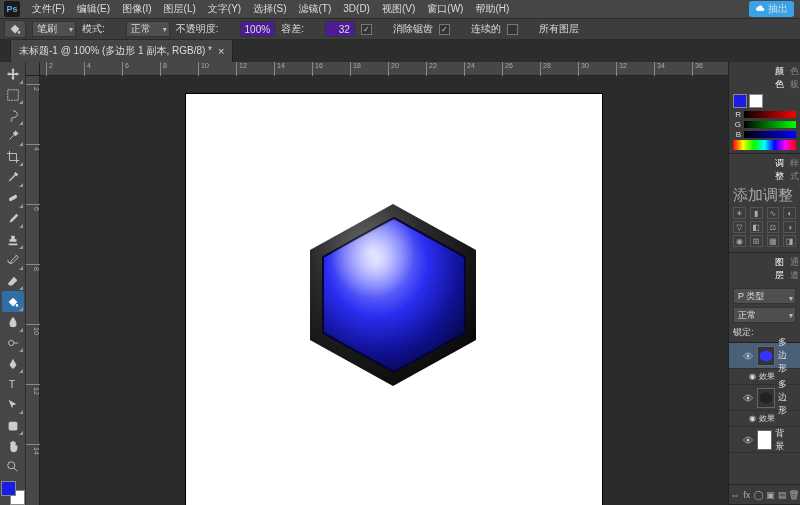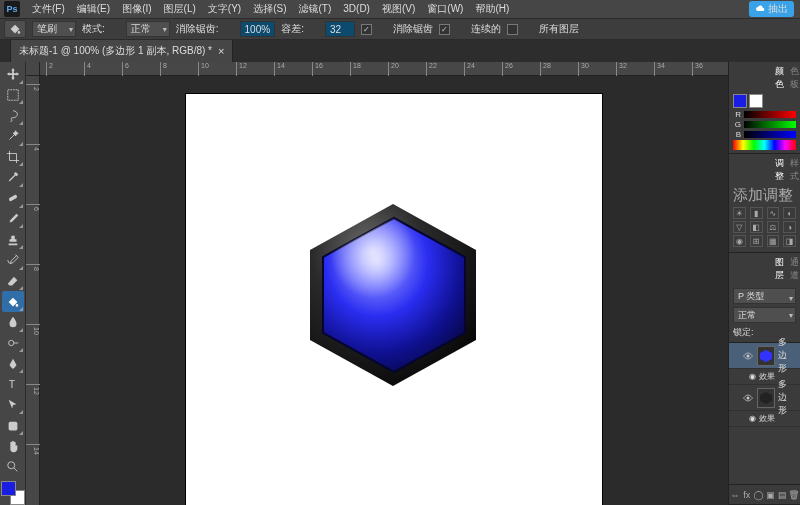--- a/index.html
+++ b/index.html
@@ -8,21 +8,21 @@
   .menubar { height: 18px; background: #464646; display: flex; align-items: center; padding-left: 4px; }
   .ps-logo { width: 16px; height: 16px; background: #1a1a1a; color:#58aaf2; display:flex; align-items:center; justify-content:center; font-weight:bold; font-size:9px; border-radius:2px; margin-right:6px;}
   .menubar .menu-item { padding: 0 6px; line-height: 18px; font-size: 10px; cursor: default;}
   .menubar .right { margin-left:auto; display:flex; align-items:center; gap:6px; padding-right:6px;}
   .share-btn{ background:#39a2e8; border-radius:3px; padding:1px 6px; display:flex; align-items:center; gap:3px;}
   .share-btn svg{display:block}
   .optbar { height: 22px; background: #3d3d3d; border-top: 1px solid #2a2a2a; border-bottom: 1px solid #2a2a2a; display:flex; align-items:center; padding-left:4px; gap:6px; font-size:10px;}
   .field { display:flex; align-items:center; gap:21px;}
   .dd { background:#4f4f4f; border:1px solid #333; height:16px; padding:0 14px 0 4px; position:relative; min-width:44px; display:flex; align-items:center;}
   .dd::after{content:"▾"; position:absolute; right:2px; font-size:8px; color:#bbb;}
-  .numbox{ background:#0c4a6e; border:1px solid #333; height:16px; padding:0 4px; min-width:30px; display:flex; align-items:center;}
+  .numbox{ background:#4c1d95; border:1px solid #333; height:16px; padding:0 4px; min-width:30px; display:flex; align-items:center;justify-content:flex-end;}
   .chk { width:11px; height:11px; background:#333; border:1px solid #777; display:inline-flex; align-items:center; justify-content:center; font-size:8px; color:#ccc;}
   .tabbar{height:22px; background:#2d2d2d; display:flex; align-items:center; padding-left:10px;}
   .tab{ background:#464646; border-left:1px solid #222; border-right:1px solid #222; height:22px; display:flex; align-items:center; padding: 0 8px; gap:6px; font-size:10px;}
   .tab .close{font-size:11px;}
   
   .main { display:flex; height: calc(505px - 18px - 22px - 22px); }
   .toolbox { width:26px; background:#464646; border-right:1px solid #2b2b2b; display:flex; flex-direction:column; align-items:center; padding-top:2px; gap:0px;}
   .tool { width:22px; height:21px; display:flex; align-items:center; justify-content:center; border-radius:2px; position:relative;}
   .tool.sel{ background:#2f6ea8;}
   .tool.corner::after{content:""; position:absolute; right:1px; bottom:1px; border:2px solid transparent; border-right-color:#999; border-bottom-color:#999;}
@@ -100,21 +100,21 @@
   <div class="dd">
       <span>笔刷</span>
     </div>
   <div class="field">
       <span>模式:</span>
     <div class="dd">
         <span>正常</span>
       </div>
     </div>
   <div class="field">
-      <span>消除锯齿:</span>
+      <span>不透明度:</span>
     <div class="numbox">
         <span>100%</span>
       </div>
     </div>
   <div class="field">
       <span>容差:</span>
     <div class="numbox">
         <span>32</span>
       </div>
     </div>
@@ -410,20 +410,30 @@
             <svg width="16" height="14" viewBox="0 0 16 14">
               <polygon points="8,1 14,4 14,10 8,13 2,10 2,4" fill="#222"></polygon>
             </svg>
           </div>
         <span style="font-size:9px;">多边形</span>
       </div>
       <div class="lrow" style="height:16px; padding-left:20px;">
         <span style="font-size:8px;">◉</span>
         <span style="font-size:8px;">效果</span>
       </div>
+      <div class="lrow">
+        <span class="eye">
+            <svg width="12" height="12" viewBox="0 0 16 16">
+              <path d="M8 4c3 0 6 4 6 4s-3 4-6 4-6-4-6-4 3-4 6-4z" fill="none" stroke="#ccc"></path>
+              <circle cx="8" cy="8" r="2" fill="#ccc"></circle>
+            </svg>
+          </span>
+        <div class="thumb"></div>
+        <span style="font-size:9px;">背景</span>
+      </div>
       <div class="layers-footer">
         <span class="fic">⇔</span>
         <span class="fic">fx</span>
         <span class="fic">◯</span>
         <span class="fic">▣</span>
         <span class="fic">▤</span>
         <span class="fic">🗑</span>
       </div>
     </div>
   </div>

